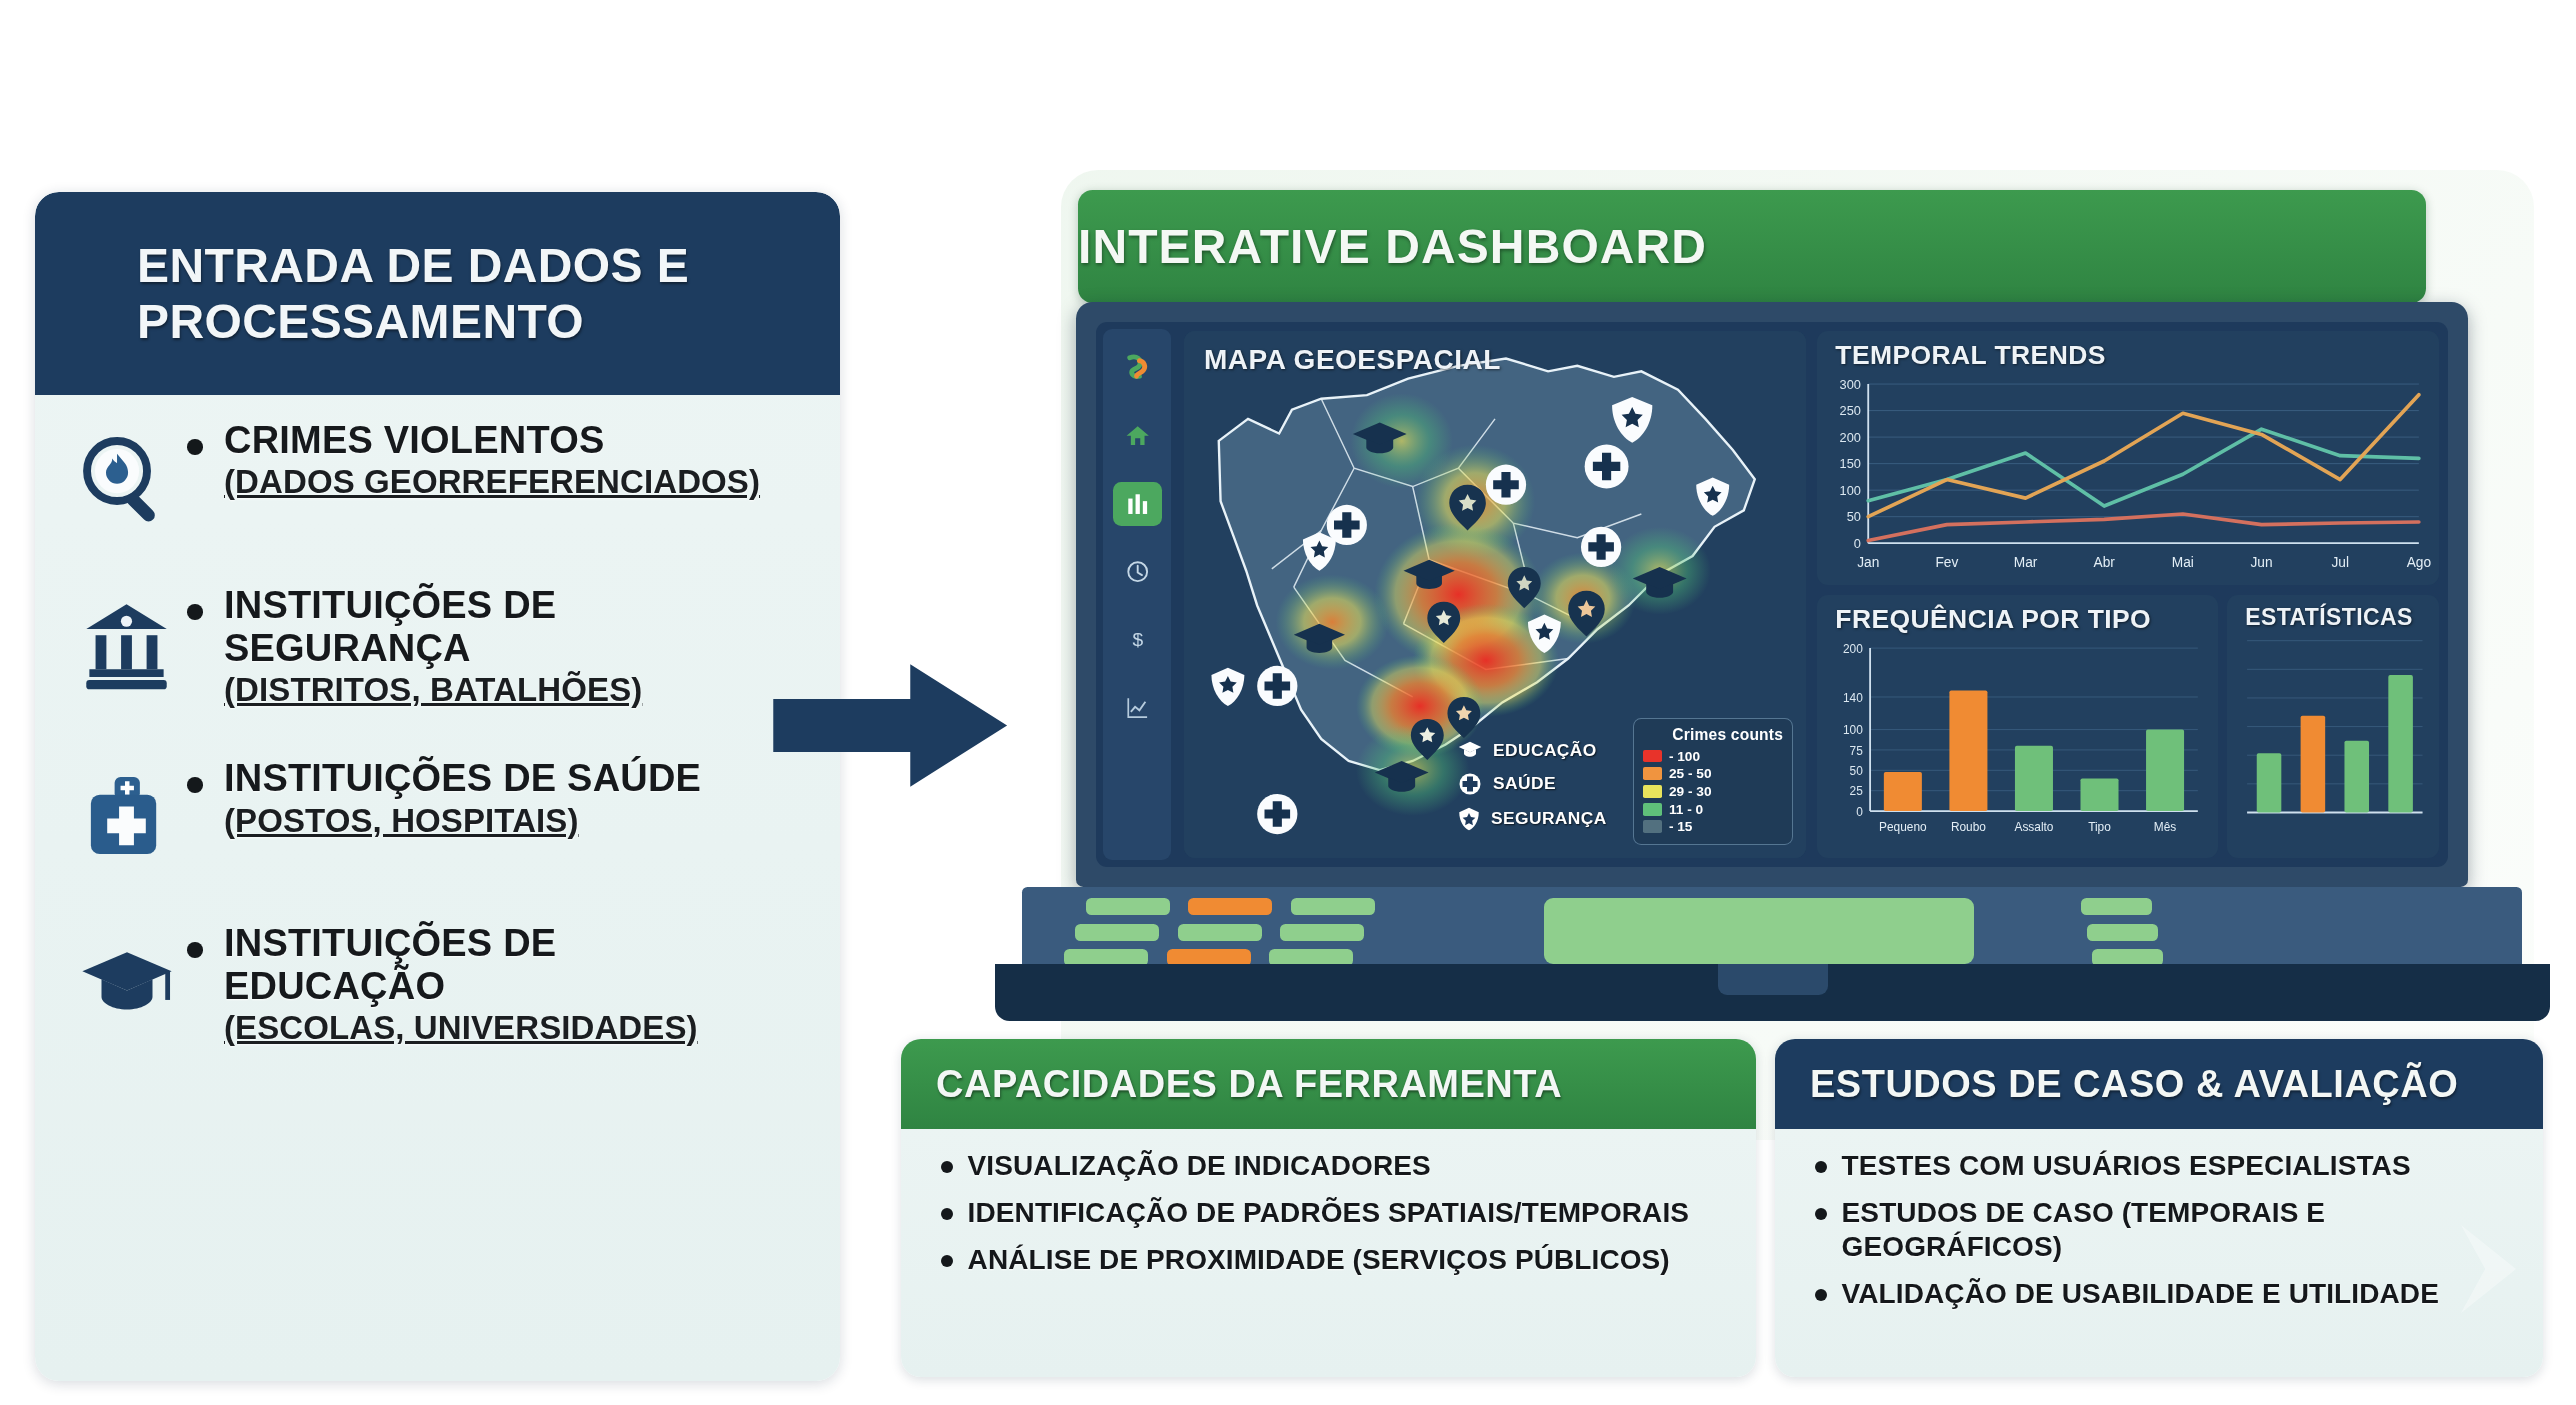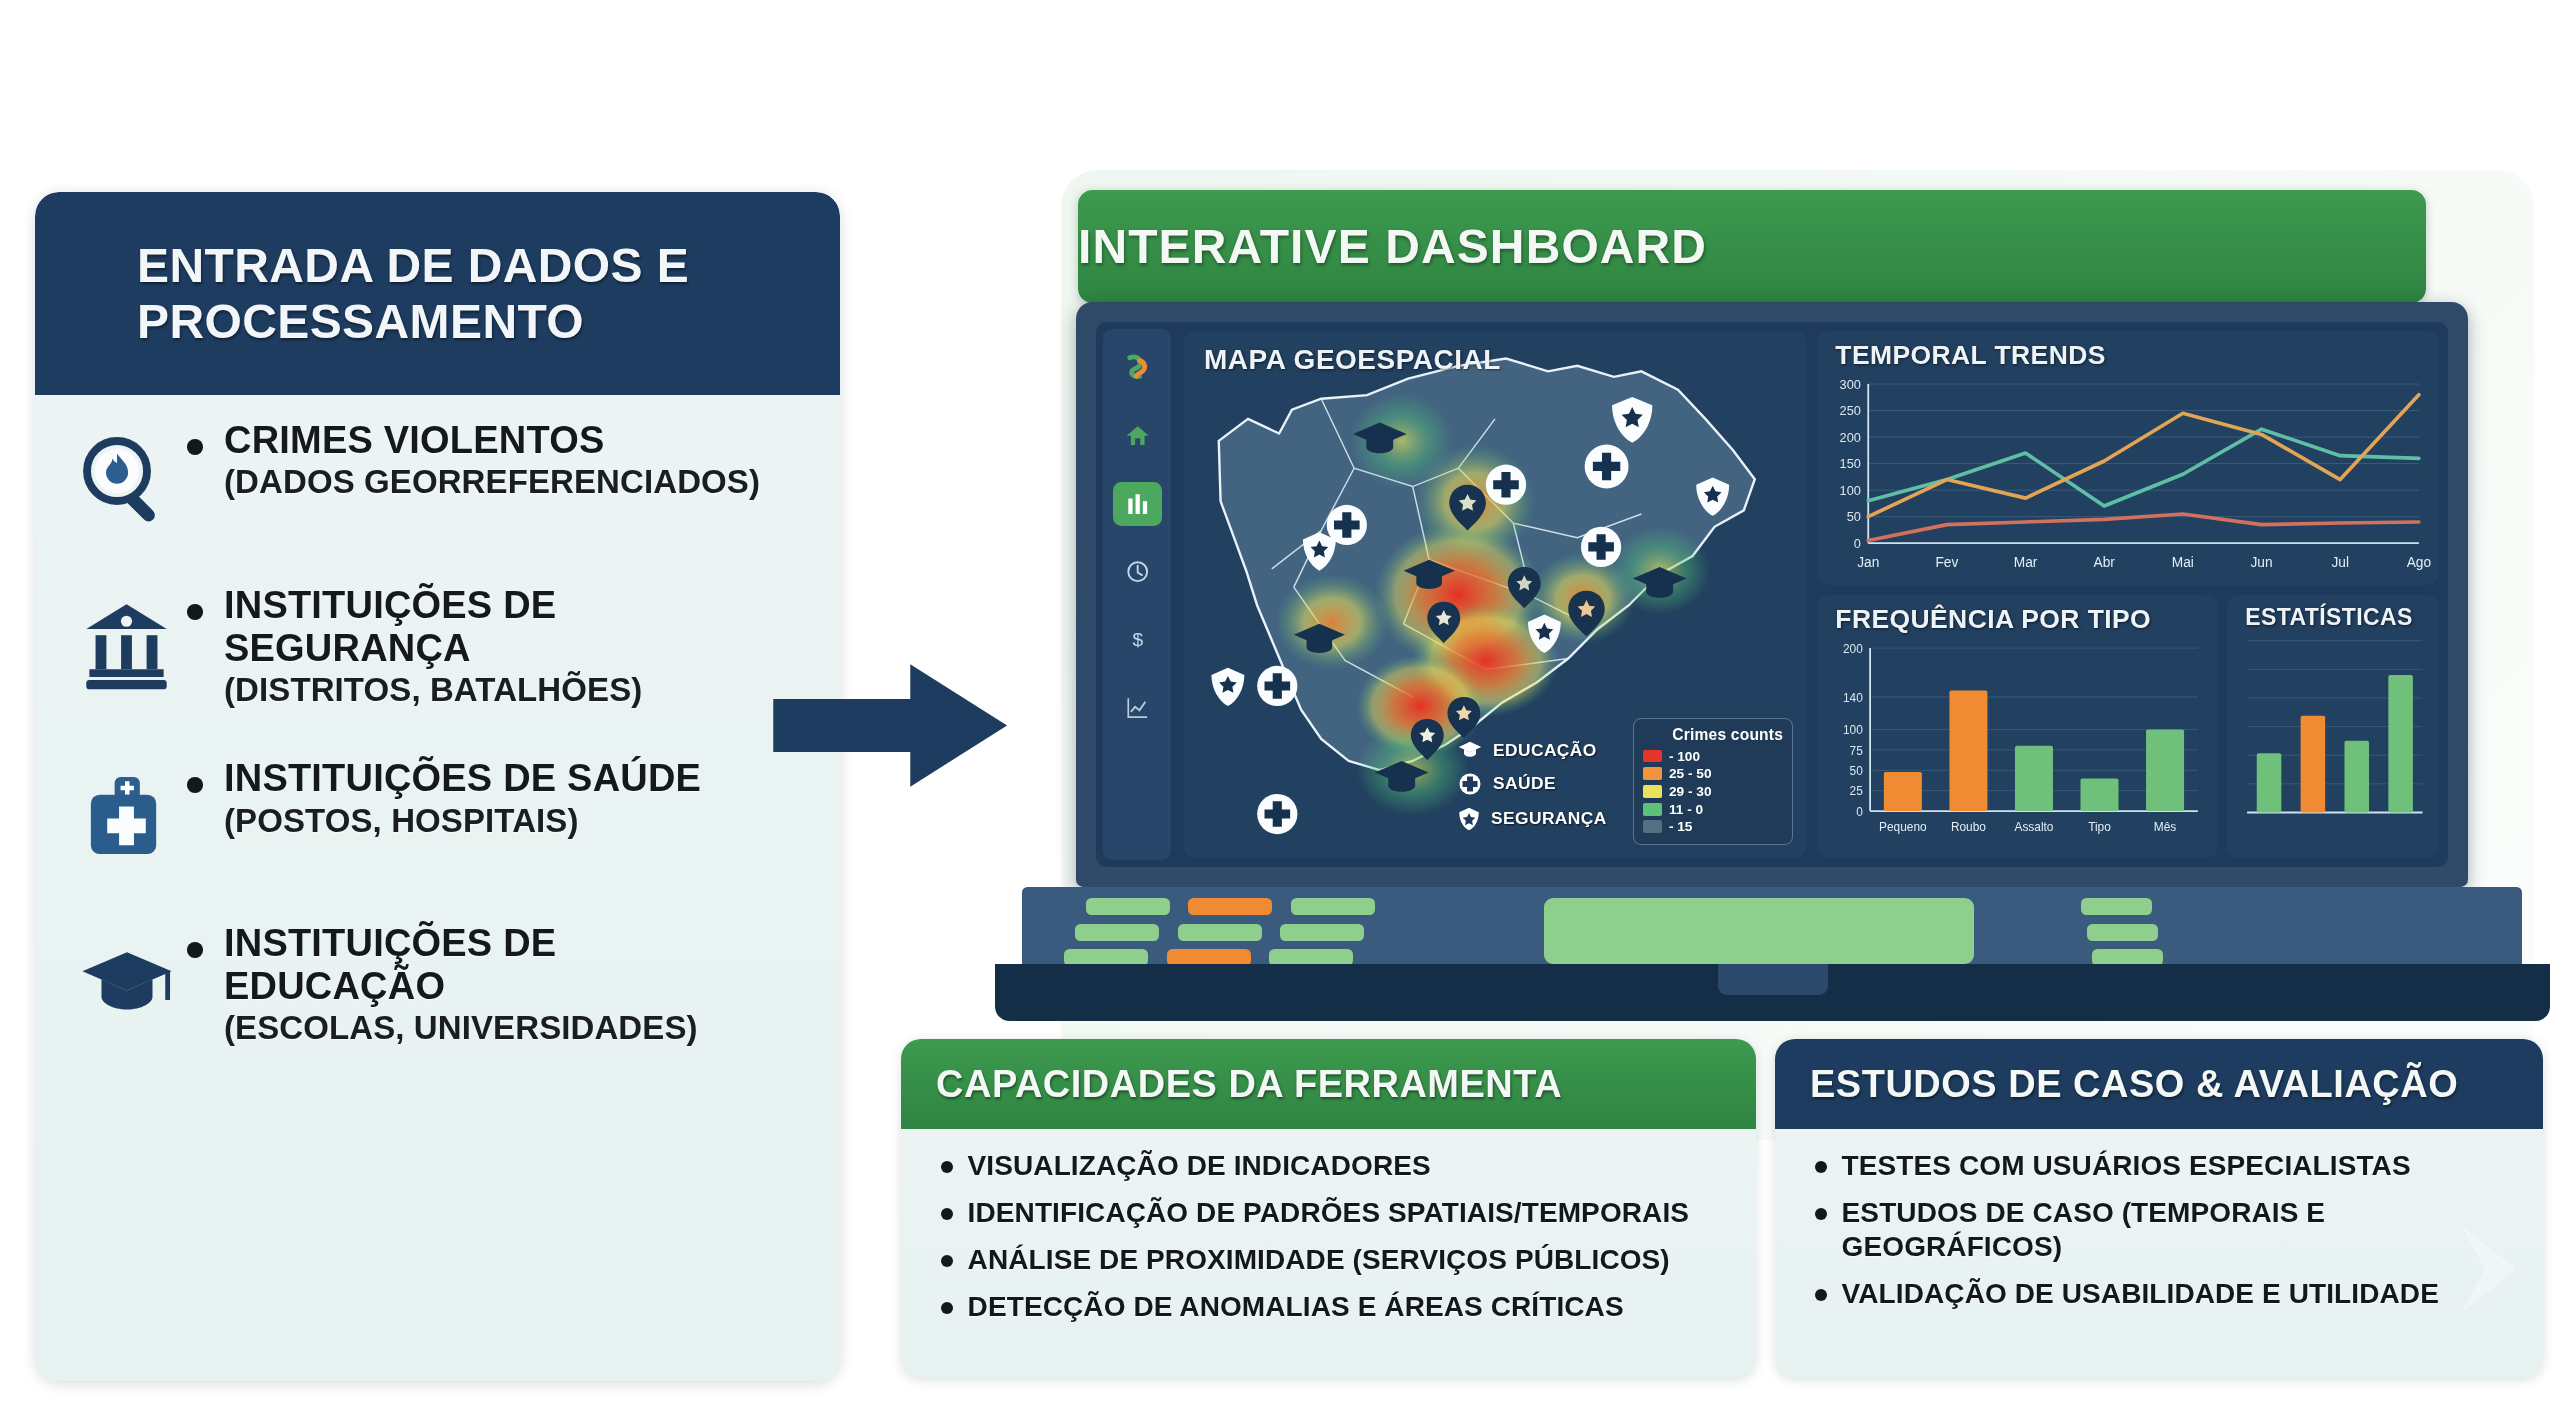--- a/index.html
+++ b/index.html
@@ -29,21 +29,21 @@
     color:#f2f6f8; font-weight:800; font-size:48px; line-height:1.15;
     letter-spacing:0.4px; padding-left:102px; text-shadow:0.9px 1.8px 2.7px rgba(0,0,0,.45);
   }
   #left-list { position:absolute; left:0; top:227px; width:805px; }
   .lrow { display:flex; align-items:flex-start; padding:0 24px 0 31px; margin-bottom:48px; min-height:117px; }
   .lrow .licon { width:121px; flex:0 0 121px; display:flex; align-items:center; justify-content:center; padding-top:11px; }
   .lrow .lbullet { width:37px; flex:0 0 37px; padding-top:20px; }
   .lrow .lbullet i { display:block; width:15.6px; height:15.6px; border-radius:50%; background:#14181b; }
   .lrow .ltxt { flex:1; }
   .ltitle { font-size:38px; font-weight:800; color:#16191c; line-height:1.12; letter-spacing:0.2px; text-shadow:0 0.9px 1.8px rgba(255,255,255,.85); }
-  .lsub   { font-size:33px; font-weight:700; color:#1b1e21; line-height:1.16; letter-spacing:0.1px; margin-top:1.8px; text-shadow:0 0.9px 1.8px rgba(255,255,255,.85); }
+  .lsub   { font-size:33px; font-weight:700; color:#1b1e21; line-height:1.16; letter-spacing:0.1px; margin-top:1.8px; text-shadow:0 0.9px 1.8px rgba(255,255,255,.85);text-decoration:underline; }
 
   
   #arrow { position:absolute; left:773px; top:657px; width:238px; height:137px; }
 
   
   #glow { position:absolute; left:1061px; top:170px; width:1473px; height:970px;
           background:linear-gradient(135deg,rgba(226,240,227,.55),rgba(240,248,240,.25));
           border-radius:37px; }
 
   
@@ -586,24 +586,20 @@
           <span>VISUALIZAÇÃO DE INDICADORES</span>
         </div>
       <div class="bitem">
           <i></i>
           <span>IDENTIFICAÇÃO DE PADRÕES SPATIAIS/TEMPORAIS</span>
         </div>
       <div class="bitem">
           <i></i>
           <span>ANÁLISE DE PROXIMIDADE (SERVIÇOS PÚBLICOS)</span>
         </div>
-      <div class="bitem">
-          <i></i>
-          <span>DETECÇÃO DE ANOMALIAS E ÁREAS CRÍTICAS</span>
-        </div>
     </div>
   </div>
 
   <div class="bbox" id="box-case">
     <div class="bbox-head">
       <span>ESTUDOS DE CASO &amp; AVALIAÇÃO</span>
     </div>
     <div class="bbox-list">
       <div class="bitem">
           <i></i>

